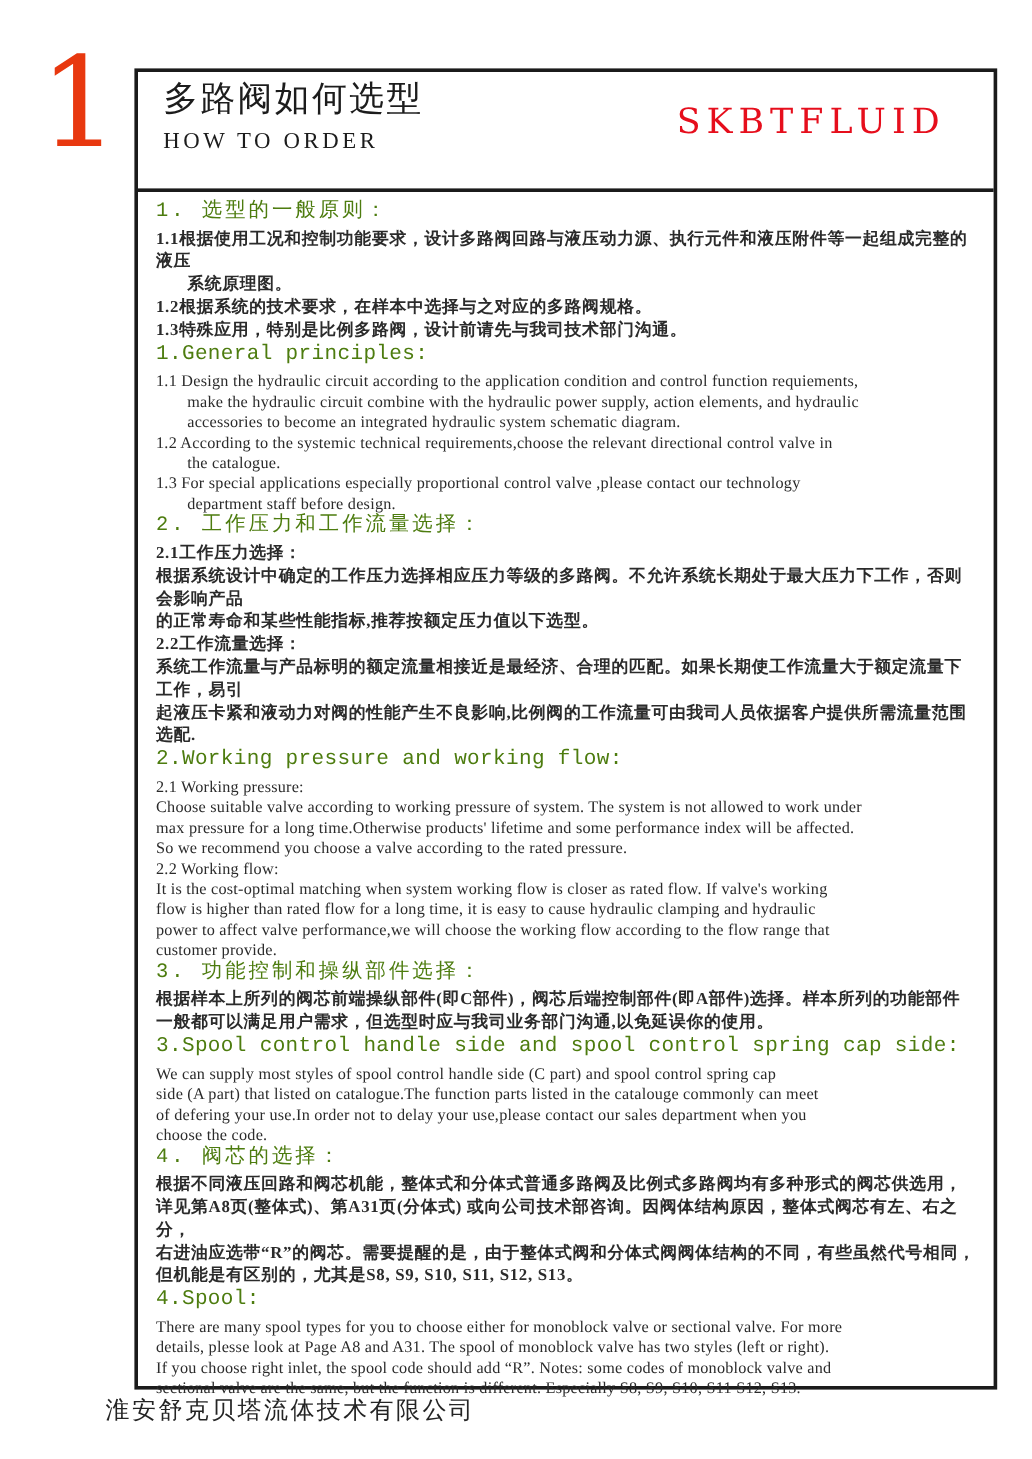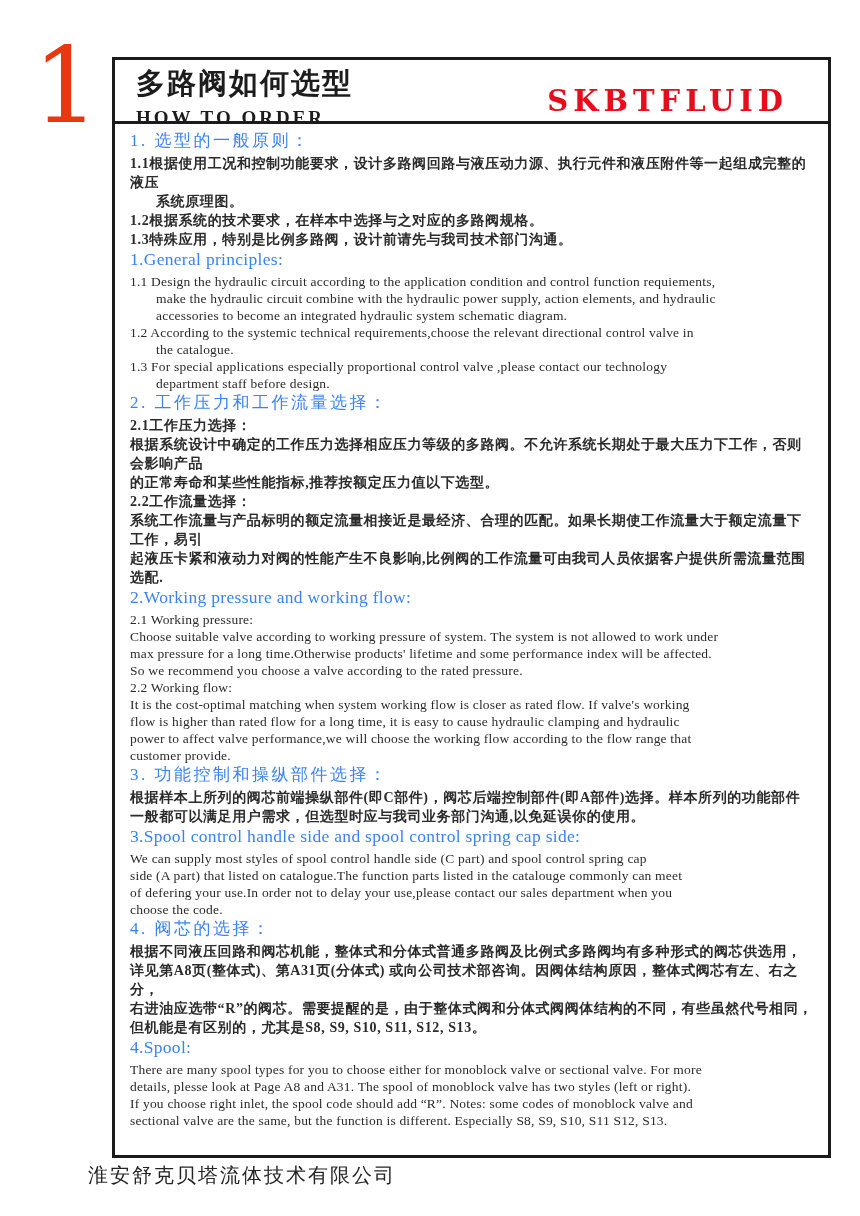--- a/index.html
+++ b/index.html
@@ -26,25 +26,24 @@
     font-family: "DejaVu Serif", serif;
   }
   .main-box {
     position: absolute;
     left: 112px; top: 57px;
     width: 719px; height: 1101px;
     border: 3px solid var(--border);
     background: #ffffff;
   }
   .header {
-    height: 64px;
+    height: 100px;
     border-bottom: 3px solid var(--border);
     position: relative;
     padding: 7px 0 0 21px;
-    font-weight: bold;
   }
   .title-zh {
     font-size: 29px;
     line-height: 33px;
     letter-spacing: 2px;
     color: #1c1c1c;
   }
   .title-en {
     font-size: 19px;
     line-height: 22px;
@@ -61,21 +60,22 @@
     font-family: "DejaVu Serif", serif;
   }
   .content {
     padding: 4px 14px 0 15px;
   }
   .sec { margin-top: 0; }
   .sec:first-child { margin-top: 2px; }
   .sec .heading {
     line-height: 21px;
     margin-bottom: 3px;
-    color: #3b82f6;
+    color: #4d7c0f;
+    font-family: Liberation Mono, monospace;
   }
   .sec.zh .heading {
     font-size: 17px;
     letter-spacing: 2.5px;
   }
   .sec.en .heading {
     font-size: 17.5px;
     letter-spacing: 0.3px;
   }
   .sec .line {

